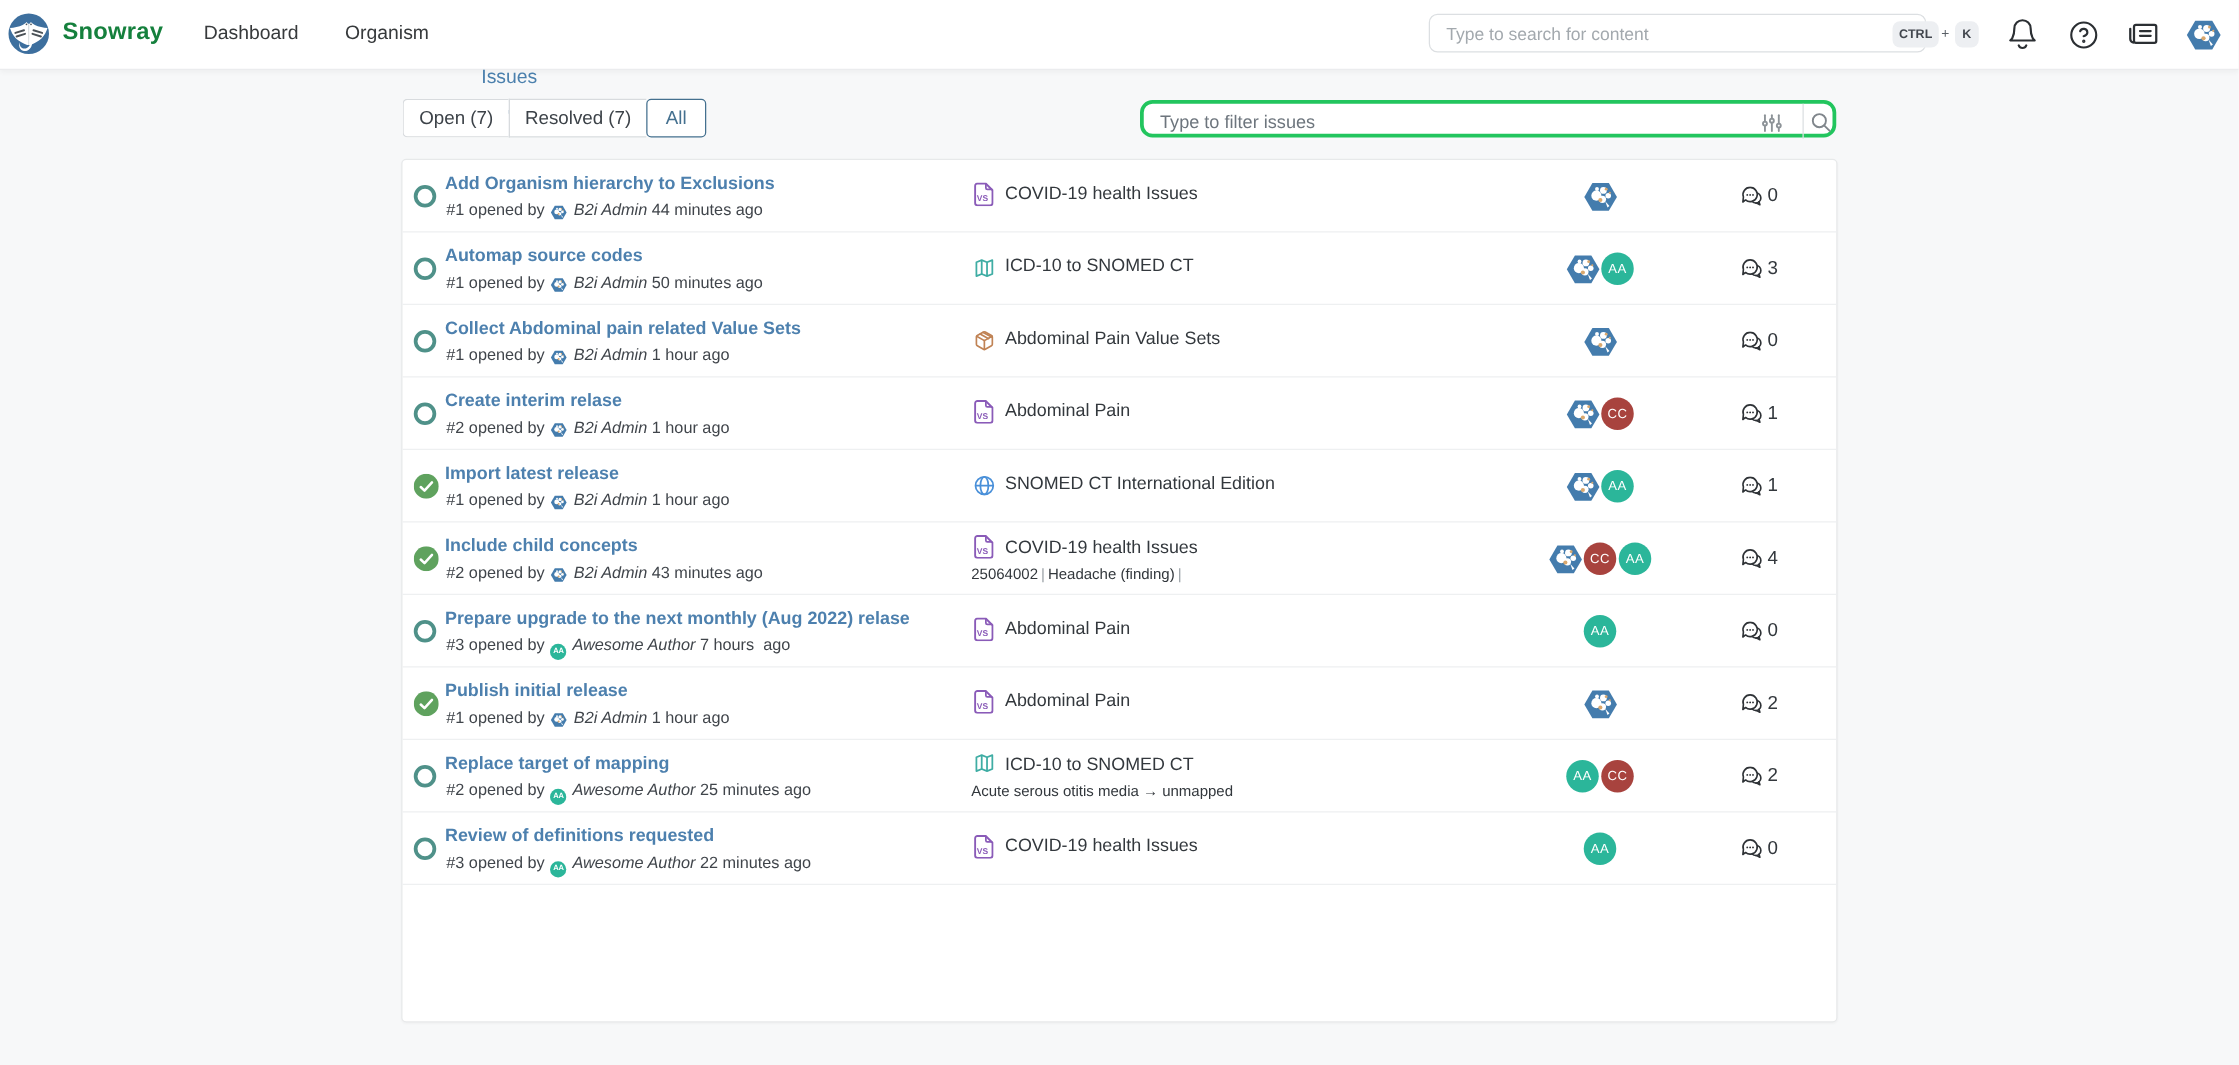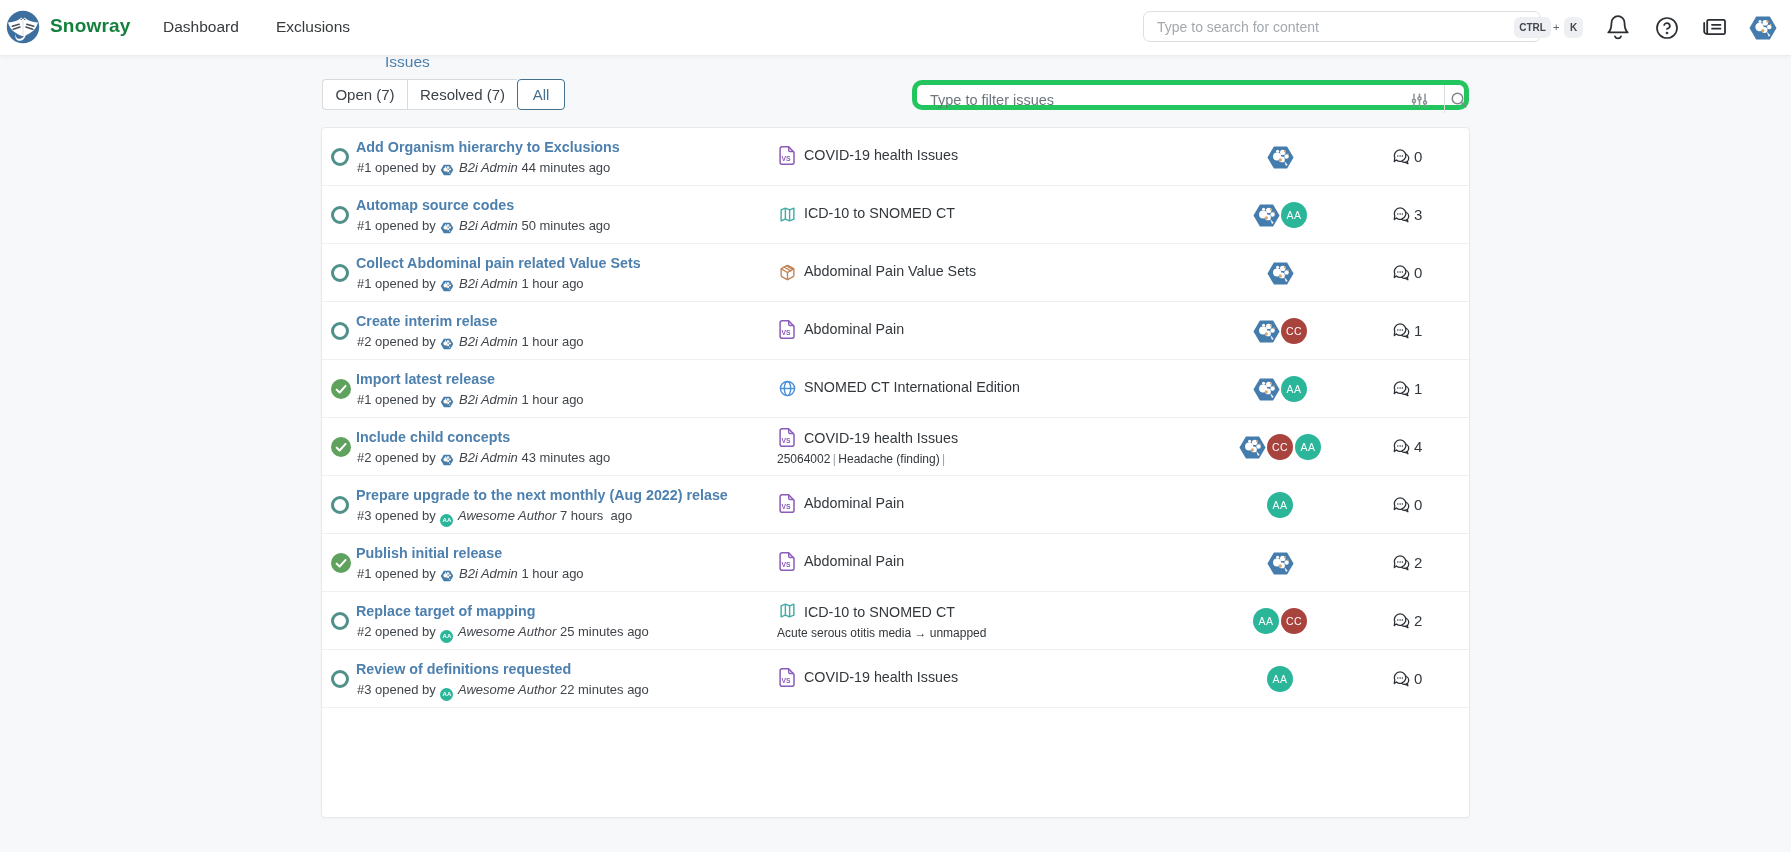--- a/index.html
+++ b/index.html
@@ -24,21 +24,21 @@
 .ti1 { left:1605px; top:14px; }
 .ti2 { left:1655px; }
 .ti3 { left:1701px; top:14px; }
 .ti4 { left:1748px; top:13px; }
 
 
 .btngroup { position:absolute; left:322px; top:79px; height:31px; display:flex; }
 .btn { height:31px; background:#fff; border:1px solid #d8dbde; border-right:none; font-size:15px; color:#3c4248; line-height:29px; text-align:center; }
 .btn:first-child { border-radius:4px 0 0 4px; }
 .btn-active { border:1px solid #44708f; border-radius:4px; color:#44708f; position:relative; }
-.filterwrap { position:absolute; left:912px; top:80px; width:557px; height:30px; background:#fff; border:5px solid #22c55e; border-radius:10px; }
+.filterwrap { position:absolute; left:912px; top:80px; width:557px; height:30px; background:#fff; border:3px solid #22c55e; border-radius:10px; }
 .filterwrap .ph { position:absolute; left:13px; top:7px; font-size:14.5px; color:#6d757d; }
 .slidericon { position:absolute; left:493px; top:6px; }
 .fsep { position:absolute; left:527px; top:0; width:1px; height:28px; background:#dcdfe2; }
 .magicon { position:absolute; left:533px; top:6px; }
 
 
 .card { position:absolute; left:321px; top:127px; width:1149px; height:691px; background:#fff; border:1px solid #e7e9ea; border-radius:4px; box-shadow:0 1px 2px rgba(0,0,0,0.03); }
 .thead { position:relative; height:54px; border-bottom:1px solid #e7e9ea; font-size:15px; color:#383d42; }
 .thead span { position:absolute; top:19px; }
 .h1 { left:14px; }
@@ -78,21 +78,21 @@
           <line x1="20.8" y1="14.2" x2="27.7" y2="16.3"></line>
           <line x1="20" y1="17.1" x2="26.7" y2="19.2"></line>
         </g>
     <g fill="#4b5257">
           <circle cx="15.2" cy="9.4" r="0.7"></circle>
           <circle cx="18.8" cy="9.4" r="0.7"></circle>
         </g>
   </svg></div>
   <div class="brand">Snowray</div>
   <div class="navlink nl1">Dashboard</div>
-  <div class="navlink nl2">Exclusions</div>
+  <div class="navlink nl2">Organism</div>
   <div class="navlink nl3">Issues</div>
   <div class="search">
     <span class="ph">Type to search for content</span>
     <span class="kbd kbd1">CTRL</span>
       <span class="kplus">+</span>
       <span class="kbd kbd2">K</span>
   </div>
   <div class="topicon ti1"><svg width="26" height="26" viewBox="0 0 24 24" fill="none" stroke="#2b2f33" stroke-width="1.6" stroke-linecap="round" stroke-linejoin="round">
         <path d="M18 8a6 6 0 0 0-12 0c0 7-3 9-3 9h18s-3-2-3-9"></path>
         <path d="M14.8 20.6a3 3 0 0 1-5.6 0"></path>

